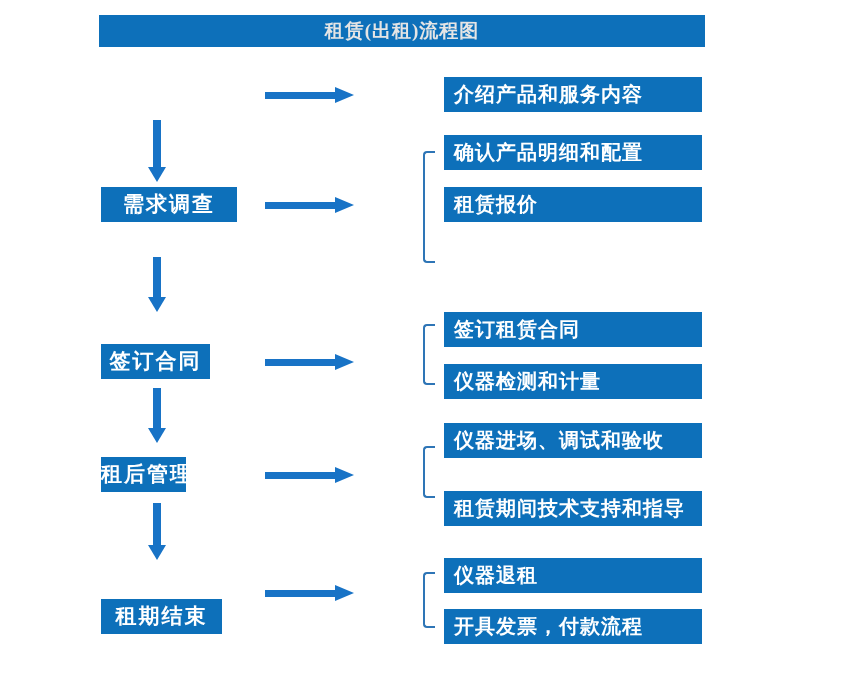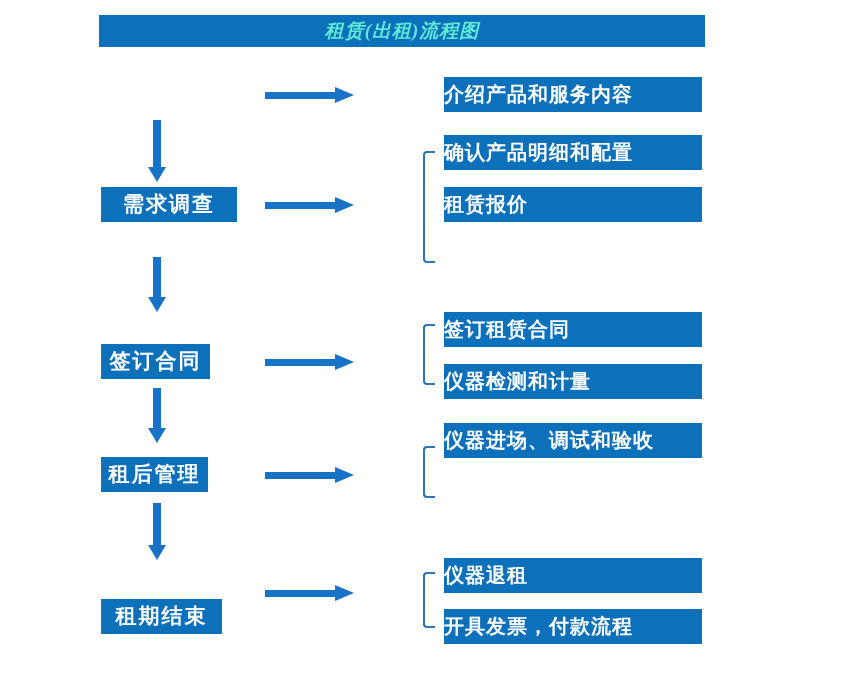--- a/index.html
+++ b/index.html
@@ -15,27 +15,26 @@
     font-family: "Liberation Serif", "DejaVu Serif", serif;
     overflow: hidden;
   }
   .title-bar {
     position: absolute;
     left: 99px;
     top: 15px;
     width: 606px;
     height: 32px;
     background: #0D70BA;
-    color: #5eead4;
+    color: #e5e5e5;
     font-size: 19px;
     font-weight: bold;
     line-height: 32px;
     text-align: center;
     letter-spacing: 1px;
-    font-style: italic;
   }
   .box {
     position: absolute;
     background: #0D70BA;
     color: #ffffff;
     font-weight: bold;
     height: 35px;
     line-height: 35px;
     box-sizing: border-box;
     white-space: nowrap;
@@ -44,20 +43,21 @@
     left: 101px;
     text-align: center;
     font-size: 21px;
     letter-spacing: 2px;
   }
   .detail-box {
     left: 444px;
     width: 258px;
     text-align: left;
     font-size: 20px;
+    padding-left: 10px;
     letter-spacing: 1px;
   }
   
   .harrow {
     position: absolute;
     left: 265px;
     width: 89px;
     height: 16px;
     display: flex;
     align-items: center;
@@ -108,21 +108,21 @@
 </style>
 </head>
 <body>
 
 <div class="canvas">
 
   <div class="title-bar">租赁(出租)流程图</div>
 
   <div class="box stage-box" style="top:187px;width:136px">需求调查</div>
   <div class="box stage-box" style="top:344px;width:109px">签订合同</div>
-  <div class="box stage-box" style="top:457px;width:107px">租后管理</div>
+  <div class="box stage-box" style="top:457px;width:85px">租后管理</div>
   <div class="box stage-box" style="top:599px;width:121px">租期结束</div>
 
   <div class="varrow" style="top:120px;height:62px">
     <div class="vshaft"></div>
       <div class="vhead"></div>
   </div>
   <div class="varrow" style="top:257px;height:55px">
     <div class="vshaft"></div>
       <div class="vhead"></div>
   </div>
@@ -163,17 +163,18 @@
 
   <div class="box detail-box" style="top:77px">介绍产品和服务内容</div>
 
   <div class="box detail-box" style="top:135px">确认产品明细和配置</div>
   <div class="box detail-box" style="top:187px">租赁报价</div>
 
   <div class="box detail-box" style="top:312px">签订租赁合同</div>
   <div class="box detail-box" style="top:364px">仪器检测和计量</div>
 
   <div class="box detail-box" style="top:423px">仪器进场、调试和验收</div>
+  <div class="box detail-box" style="top:491px">租赁期间技术支持和指导</div>
 
   <div class="box detail-box" style="top:558px">仪器退租</div>
   <div class="box detail-box" style="top:609px">开具发票，付款流程</div>
 
 </div>
 
 </body></html>

